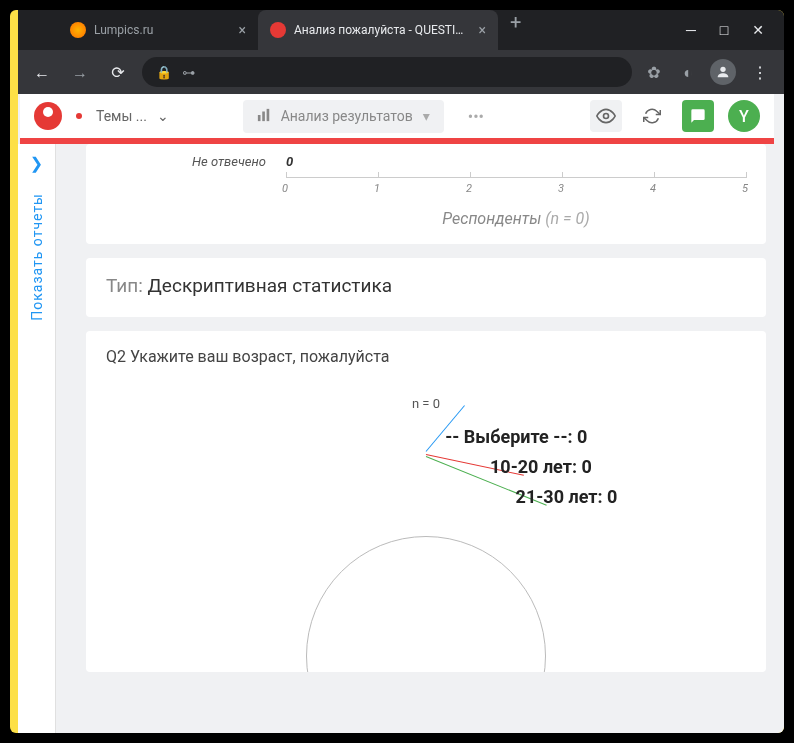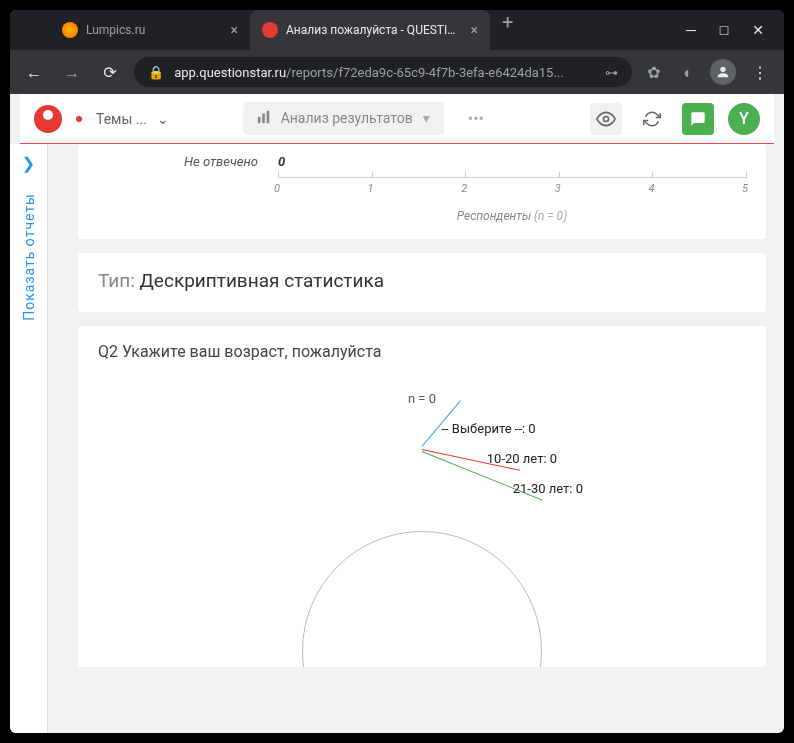--- a/index.html
+++ b/index.html
@@ -1,18 +1,18 @@
 <!DOCTYPE html>
 <html><head>
 <meta charset="utf-8">
 <style>
 * { margin: 0; padding: 0; box-sizing: border-box; font-family: -apple-system, BlinkMacSystemFont, "Segoe UI", Roboto, Arial, sans-serif; }
 body { background: #000; width: 794px; height: 743px; overflow: hidden; position: relative; }
 
-.window { position: absolute; top: 10px; left: 10px; right: 10px; bottom: 10px; background: #701a75; border-radius: 6px; overflow: hidden; display: flex; flex-direction: column; }
+.window { position: absolute; top: 10px; left: 10px; right: 10px; bottom: 10px; background: #fde047; border-radius: 6px; overflow: hidden; display: flex; flex-direction: column; padding-left: 8px; }
 
 .titlebar { height: 40px; background: #202124; display: flex; align-items: center; }
 .tabs { display: flex; height: 100%; flex: 1; padding-left: 40px; }
 .tab { display: flex; align-items: center; padding: 0 12px; gap: 8px; min-width: 200px; max-width: 240px; position: relative; }
 .tab.inactive { color: #9aa0a6; }
 .tab.active { background: #35363a; color: #e8eaed; border-radius: 8px 8px 0 0; }
 .tab-favicon { width: 16px; height: 16px; border-radius: 50%; flex-shrink: 0; }
 .tab-title { font-size: 12px; white-space: nowrap; overflow: hidden; text-overflow: ellipsis; flex: 1; }
 .tab-close { color: #9aa0a6; font-size: 14px; cursor: pointer; }
 .newtab { color: #9aa0a6; font-size: 20px; padding: 0 12px; cursor: pointer; }
@@ -25,21 +25,21 @@
 .url-field { flex: 1; background: #202124; border-radius: 20px; height: 30px; display: flex; align-items: center; padding: 0 14px; gap: 10px; color: #9aa0a6; font-size: 13px; }
 .url-field .lock { color: #9aa0a6; }
 .url-text { flex: 1; overflow: hidden; white-space: nowrap; text-overflow: ellipsis; }
 .url-domain { color: #e8eaed; }
 .ext-icon { color: #9aa0a6; cursor: pointer; width: 24px; text-align: center; }
 .avatar-browser { width: 26px; height: 26px; border-radius: 50%; background: #5f6368; display: flex; align-items: center; justify-content: center; color: #e8eaed; }
 .menu-dots { color: #e8eaed; cursor: pointer; padding: 0 6px; }
 
 .content { flex: 1; background: #f0f1f3; display: flex; overflow: hidden; }
 
-.app-header { position: absolute; top: 84px; left: 10px; right: 10px; height: 50px; background: #fff; display: flex; align-items: center; padding: 0 14px; gap: 14px; z-index: 10; border-bottom: 1px solid #ef4444; }
+.app-header { position: absolute; top: 84px; left: 10px; right: 10px; height: 50px; background: #fff; display: flex; align-items: center; padding: 0 14px; gap: 14px; z-index: 10; border-bottom: 6px solid #ef4444; }
 .logo { width: 28px; height: 28px; background: #e53935; border-radius: 50%; position: relative; }
 .logo::after { content: ""; position: absolute; width: 10px; height: 10px; background: #fff; border-radius: 50%; top: 5px; left: 9px; }
 .red-dot { width: 6px; height: 6px; background: #e53935; border-radius: 50%; }
 .themes-dd { color: #666; font-size: 14px; display: flex; align-items: center; gap: 10px; cursor: pointer; }
 .analysis-btn { background: #f0f1f3; border-radius: 4px; padding: 8px 14px; display: flex; gap: 10px; color: #888; font-size: 14px; cursor: pointer; margin-left: 60px; }
 .hdr-spacer { flex: 1; }
 .hdr-icon { color: #888; cursor: pointer; width: 32px; height: 32px; display: flex; align-items: center; justify-content: center; border-radius: 4px; }
 .hdr-icon.eye { background: #f0f1f3; }
 .hdr-icon.chat { background: #4caf50; color: #fff; }
 .avatar-app { width: 32px; height: 32px; border-radius: 50%; background: #4caf50; color: #fff; display: flex; align-items: center; justify-content: center; font-weight: 500; }
@@ -54,33 +54,33 @@
 .card { background: #fff; margin: 0 18px 14px 30px; border-radius: 4px; padding: 16px 20px; }
 .card.first { margin-top: 0; padding-top: 10px; font-style: italic; }
 
 .bar-row { display: flex; align-items: center; gap: 20px; font-size: 13px; color: #555; }
 .bar-label { width: 160px; text-align: right; }
 .bar-val { font-weight: 700; color: #333; }
 .axis { position: relative; height: 40px; margin-left: 180px; margin-top: 8px; border-top: 1px solid #ccc; }
 .tick { position: absolute; top: -6px; font-size: 11px; color: #888; }
 .tick::before { content: ""; position: absolute; top: 0; left: 50%; width: 1px; height: 6px; background: #ccc; }
 .tick span { position: absolute; top: 10px; left: -4px; }
-.axis-label { text-align: center; font-size: 12px; color: #888; margin-left: 180px; margin-top: -8px; }
+.axis-label { text-align: center; font-size: 16px; color: #888; margin-left: 180px; margin-top: -8px; }
 
 .meta-line { font-size: 19px; color: #333; margin-bottom: 4px; }
 .meta-label { color: #888; }
 .clock-icon { display: inline-block; width: 14px; height: 14px; border: 1.5px solid #666; border-radius: 50%; vertical-align: -2px; position: relative; margin: 0 2px; }
 .clock-icon::after { content: ""; position: absolute; width: 4px; height: 4px; border-left: 1.5px solid #666; border-bottom: 1.5px solid #666; top: 2px; left: 5px; }
 
 .q-title { font-size: 16px; color: #444; margin-bottom: 30px; }
 
 .pie-wrap { position: relative; height: 260px; }
 .n-label { text-align: center; font-size: 13px; color: #555; margin-bottom: 20px; }
 .pie { position: absolute; left: 50%; bottom: -120px; transform: translateX(-50%); width: 240px; height: 240px; border: 1px solid #bbb; border-radius: 50%; background: #fff; }
-.legend-line { position: absolute; font-size: 13px; font-weight: 400; color: #222; }
+.legend-line { position: absolute; font-size: 18px; font-weight: 700; color: #222; }
 .leader { position: absolute; height: 1px; }
 </style>
 </head>
 <body>
 
 <div class="window">
   <div class="titlebar">
     <div class="tabs">
       <div class="tab inactive">
         <div class="tab-favicon" style="background:radial-gradient(circle,#ffb300,#ff6f00)"></div>
@@ -100,21 +100,20 @@
       <span>✕</span>
     </div>
   </div>
 
   <div class="addrbar">
     <div class="navbtn on">←</div>
     <div class="navbtn">→</div>
     <div class="navbtn on">⟳</div>
     <div class="url-field">
       <span class="lock">🔒</span>
-      <span class="url-text"><span class="url-domain">app.questionstar.ru</span><span>/reports/f72eda9c-65c9-4f7b-3efa-e6424da15...</span></span>
       <span style="color:#9aa0a6">⊶</span>
     </div>
     <div class="ext-icon">✿</div>
     <div class="ext-icon">◐</div>
     <div class="avatar-browser">
         <svg width="16" height="16" viewBox="0 0 24 24" fill="#e8eaed">
           <circle cx="12" cy="8" r="4"></circle>
           <path d="M4 20c0-4 4-6 8-6s8 2 8 6"></path>
         </svg>
       </div>

